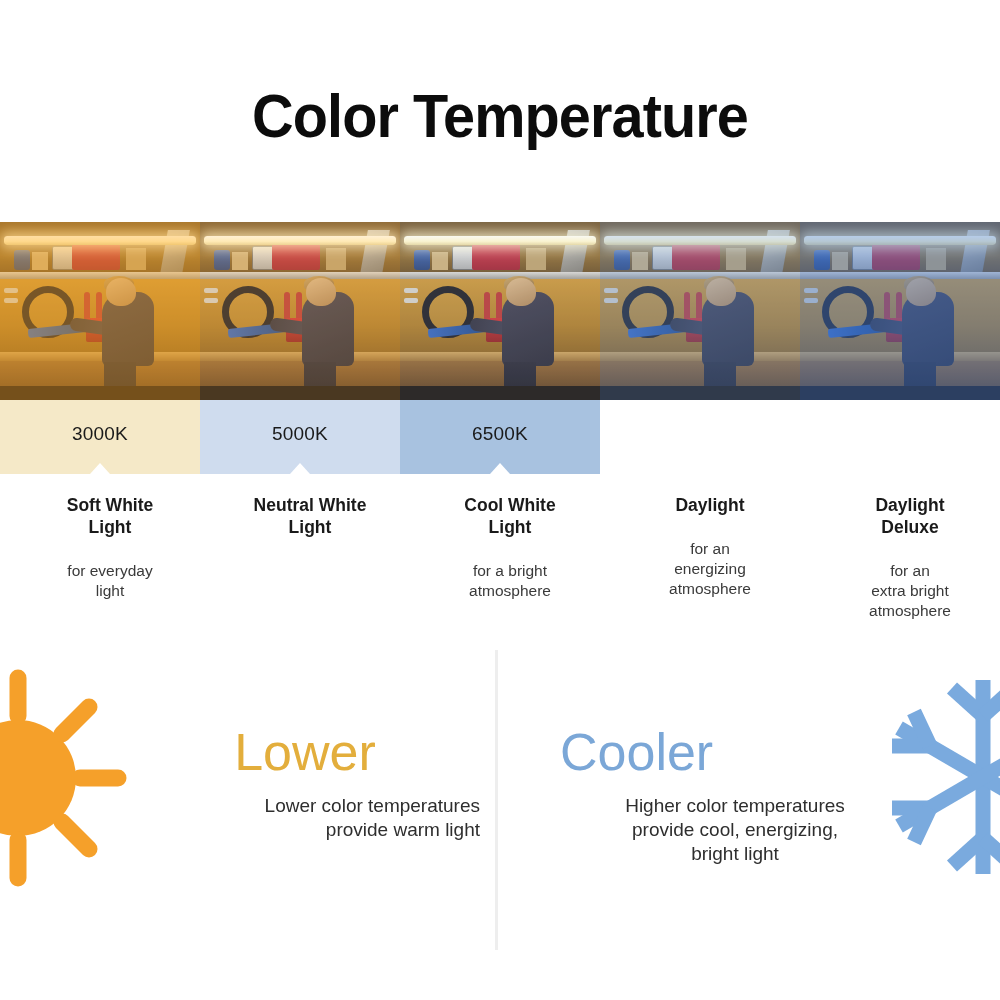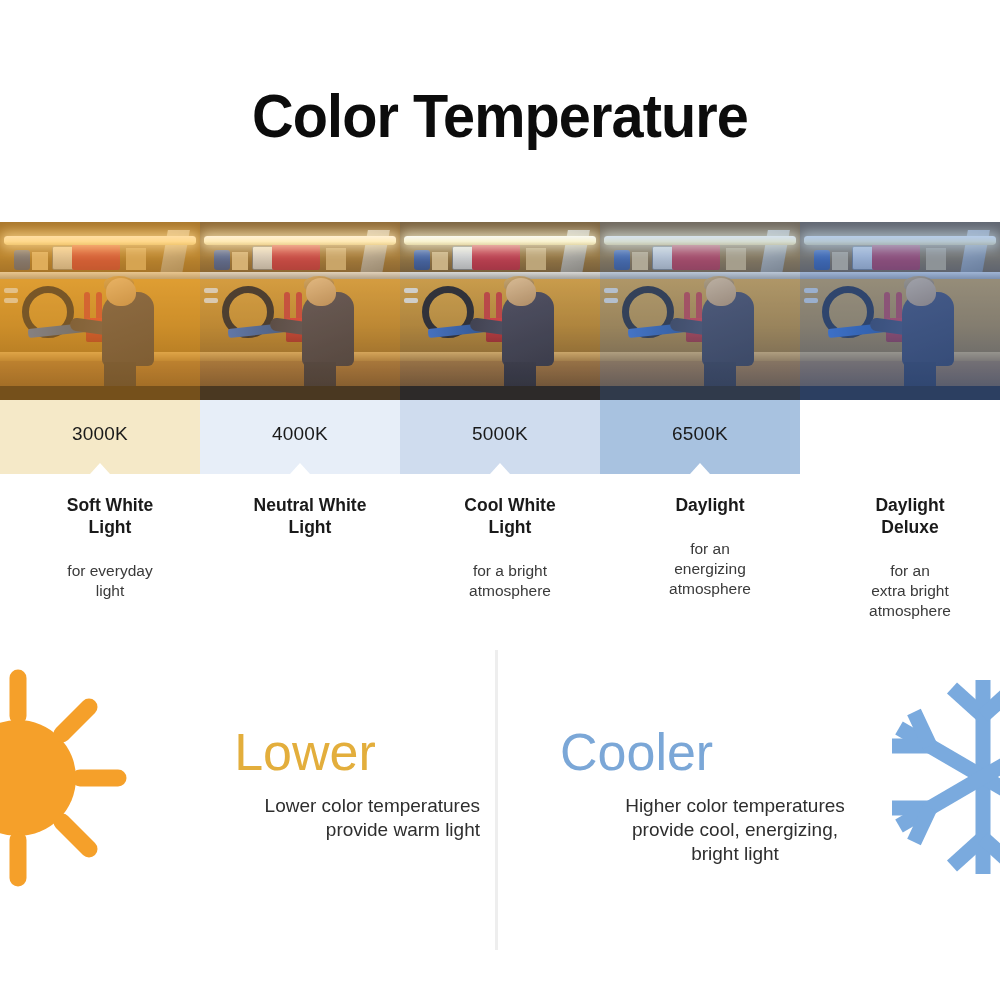--- a/index.html
+++ b/index.html
@@ -473,24 +473,20 @@
   </div>
 </div>
 
   <div class="swatch-row" id="swatchRow">
   <div class="swatch" style="background:#f5e9c8">
     <span class="swatch-label">3000K</span>
     <span class="swatch-notch"></span>
   </div>
 
 
-  <div class="swatch" style="background:#e7eef8">
-    <span class="swatch-label">4000K</span>
-    <span class="swatch-notch"></span>
-  </div>
 
   <div class="swatch" style="background:#cfdcee">
     <span class="swatch-label">5000K</span>
     <span class="swatch-notch"></span>
   </div>
 
   <div class="swatch" style="background:#a8c2e0">
     <span class="swatch-label">6500K</span>
     <span class="swatch-notch"></span>
   </div>

